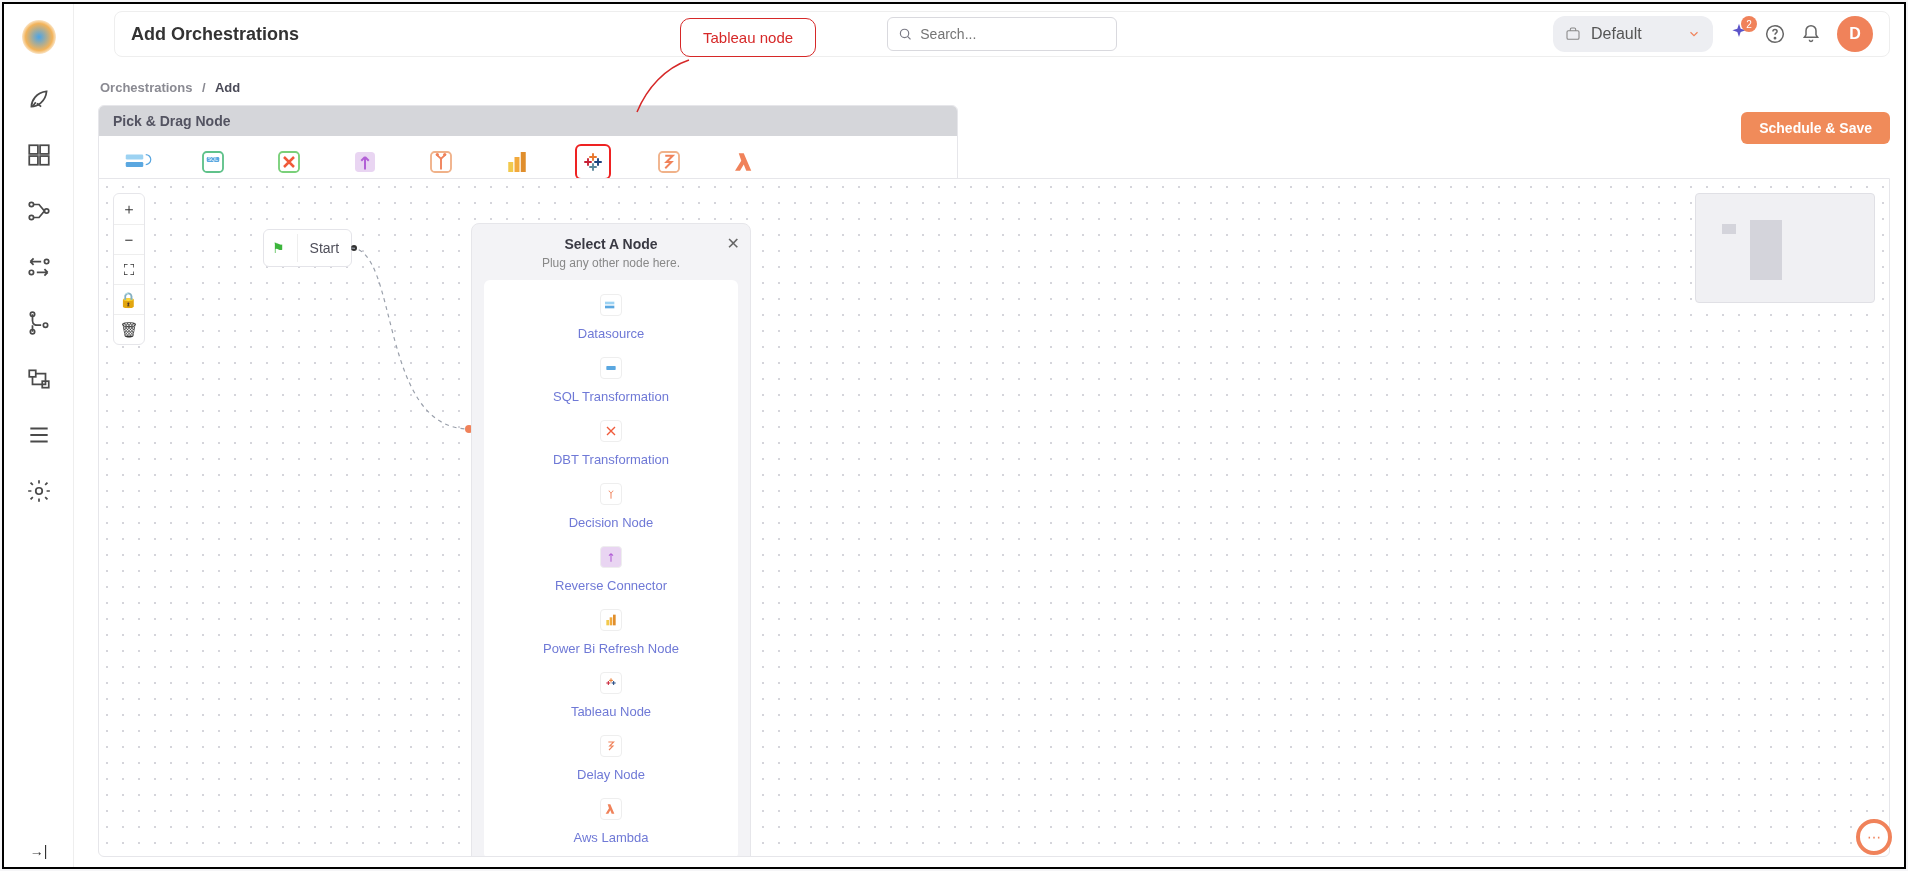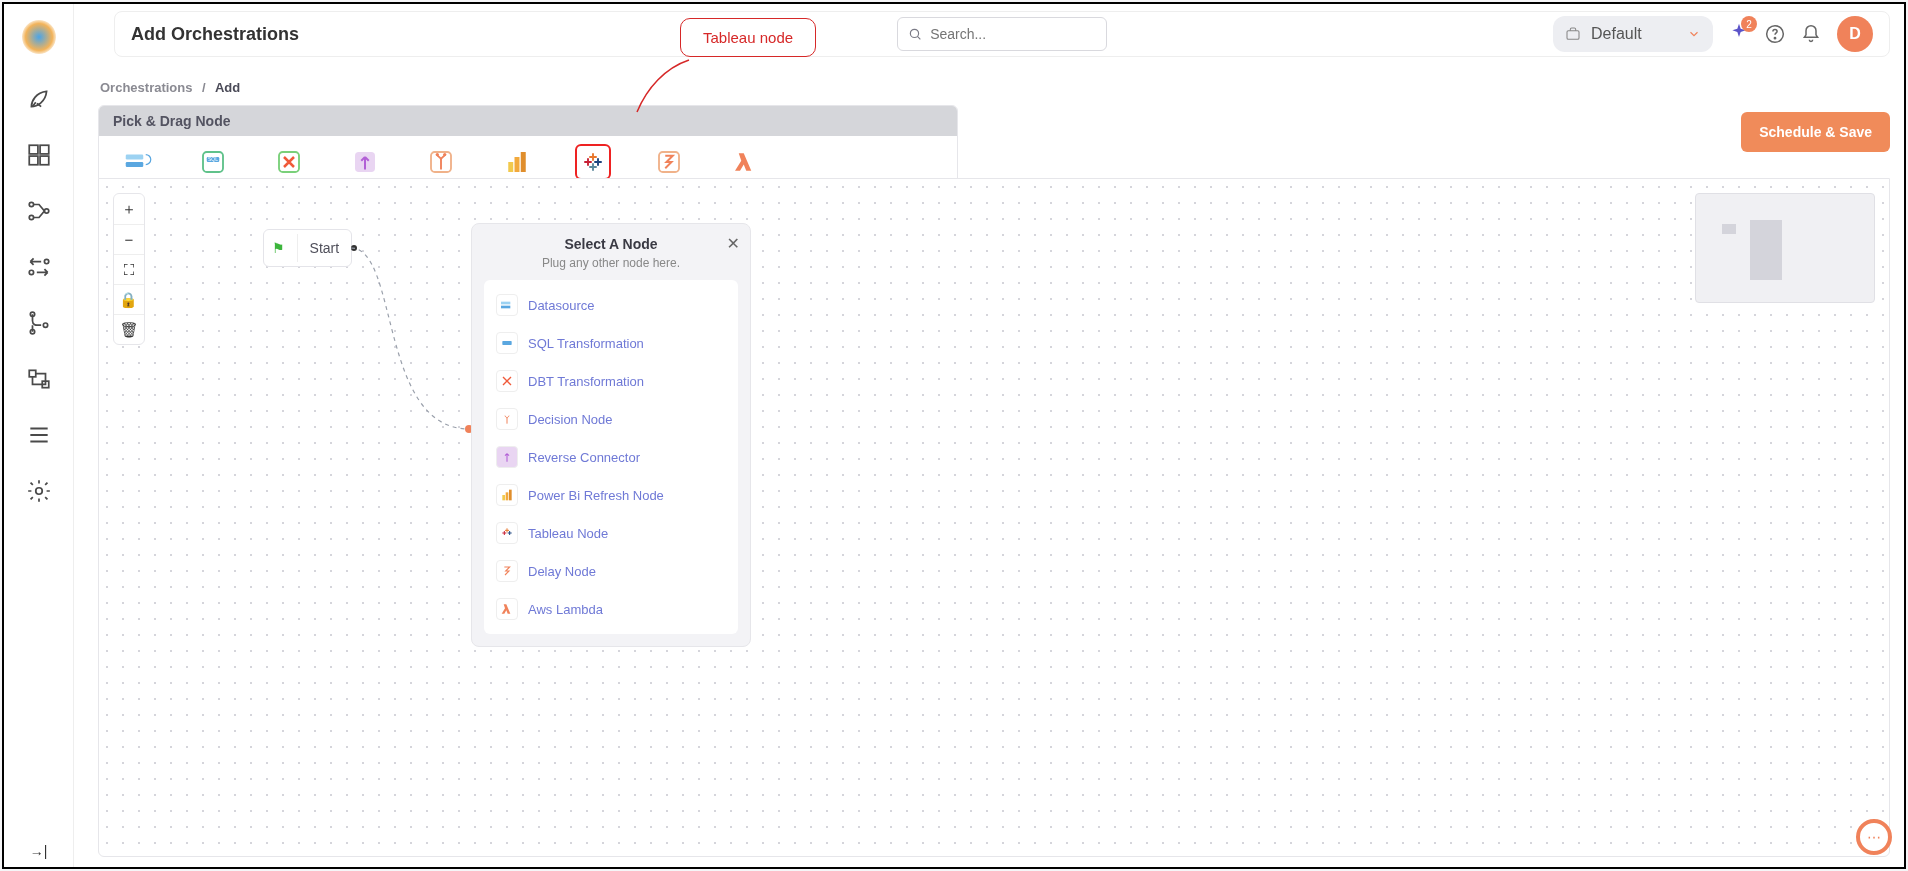--- a/index.html
+++ b/index.html
@@ -11,21 +11,21 @@
   .leftnav { position: absolute; left: 0; top: 0; bottom: 0; width: 70px; background: #fff; border-right: 1px solid #eee; display: flex; flex-direction: column; align-items: center; padding-top: 14px; gap: 30px; }
   .logo { width: 38px; height: 38px; border-radius: 50%; background: radial-gradient(circle at 50% 50%, #4aa4e8 0%, #f2b35a 50%, #fff 70%); box-shadow: 0 0 0 2px #fff inset; }
   .nav-icon { width: 26px; height: 26px; color: #4a4a4a; cursor: pointer; }
   .nav-bottom { margin-top: auto; margin-bottom: 8px; }
   .collapse-icon { font-size: 14px; }
 
   
   .topbar { position: absolute; left: 80px; right: 0; top: 0; height: 60px; display: flex; align-items: center; padding: 0 14px 0 30px; }
   .topbar-card { background: #fff; border: 1px solid #eee; border-radius: 8px; height: 46px; flex: 1; display: flex; align-items: center; padding: 0 16px; position: relative; }
   .page-title { font-size: 18px; font-weight: 700; color: #333; }
-  .search-wrap { margin-left: auto; margin-right: auto; display: flex; align-items: center; border: 1px solid #d9d9de; border-radius: 6px; height: 34px; width: 210px; padding: 0 10px; background: #fff; position:absolute; left:50%; transform:translateX(-50%);}
+  .search-wrap { margin-left: auto; margin-right: auto; display: flex; align-items: center; border: 1px solid #d9d9de; border-radius: 6px; height: 34px; width: 230px; padding: 0 10px; background: #fff; position:absolute; left:50%; transform:translateX(-50%);}
   .search-wrap svg { color: #7a7a85; }
   .search-wrap input { border: none; outline: none; margin-left: 8px; font-size: 14px; color: #555; width: 100%; background: transparent; }
   .top-right { display: flex; align-items: center; gap: 16px; margin-left: auto; }
   .ws-select { display: flex; align-items: center; gap: 10px; background: #edeef2; border-radius: 12px; height: 36px; padding: 0 12px; color: #555; cursor: pointer; min-width: 160px; }
   .ws-select .chev { margin-left: auto; color: #f0825a; }
   .spark-badge { position: relative; }
   .spark-badge .count { position: absolute; top: -6px; right: -8px; background: #f0825a; color: #fff; border-radius: 50%; font-size: 10px; width: 16px; height: 16px; display: flex; align-items: center; justify-content: center; }
   .avatar { width: 36px; height: 36px; border-radius: 50%; background: #f0825a; color: #fff; font-weight: 600; display: flex; align-items: center; justify-content: center; font-size: 16px; }
 
   
@@ -34,21 +34,21 @@
   .breadcrumb a { color: #8a8a92; text-decoration: none; }
   .breadcrumb .sep { margin: 0 6px; color: #8a8a92; }
   .breadcrumb .cur { color: #4b4b58; }
 
   .palette-card { background: #fff; border: 1px solid #e6e6ea; border-radius: 6px 6px 0 0; overflow: hidden; width: 48%; min-width: 630px; }
   .palette-title { background: #d5d6da; color: #535361; font-size: 14px; font-weight: 600; padding: 7px 14px; }
   .palette-row { display: flex; align-items: center; gap: 40px; padding: 8px 20px; }
   .palette-row .pitem { width: 36px; height: 36px; display:flex; align-items:center; justify-content:center; border-radius:6px; cursor: grab;}
   .pitem.selected { border: 2px solid #e22; }
 
-  .save-btn { position: absolute; right: 0; top: 38px; background: #f08b5a; color: #fff; border: none; border-radius: 6px; height: 40px; padding: 0 18px; font-size: 14px; font-weight: 600; cursor: pointer; }
+  .save-btn { position: absolute; right: 0; top: 38px; background: #f08b5a; color: #fff; border: none; border-radius: 6px; height: 32px; padding: 0 18px; font-size: 14px; font-weight: 600; cursor: pointer; }
 
   
   .canvas-wrap { position: absolute; left: 0; right: 0; top: 104px; bottom: 0; background: #fff; border: 1px solid #e6e6ea; border-radius: 0 0 6px 6px;
          background-image: radial-gradient(#d5d5db 1px, transparent 1px); background-size: 16px 16px; background-position: 0 0; overflow: hidden;}
   .canvas-tools { position: absolute; left: 14px; top: 14px; background: #fff; border: 1px solid #e6e6ea; border-radius: 6px; display: flex; flex-direction: column; }
   .canvas-tools button { background: transparent; border: none; width: 30px; height: 30px; font-size: 15px; cursor: pointer; color:#333;}
   .canvas-tools button + button { border-top: 1px solid #eee; }
 
   .start-node { position: absolute; left: 164px; top: 50px; background: #fff; border: 1px solid #e4e4e9; border-radius: 6px; height: 38px; display: flex; align-items: center; padding: 0 12px 0 8px; gap: 10px; font-size: 14px; color:#4f4f5a;}
   .start-node .flag { color: #3cb53c; }
@@ -59,21 +59,21 @@
   .edge-svg { position:absolute; left:0; top:0; overflow:visible; pointer-events:none;}
   .edge-svg path { stroke:#9aa0ab; stroke-width:1.2; stroke-dasharray:4 4; fill:none; }
   .edge-dot { fill:#f0825a; }
 
   
   .node-popup { position:absolute; left:372px; top:44px; width:280px; background:#f3f3f6; border:1px solid #e6e6ea; border-radius:8px; padding:12px 12px 12px; }
   .node-popup .close { position:absolute; right:10px; top:10px; background:none; border:none; font-size:16px; color:#666; cursor:pointer; }
   .node-popup h4 { text-align:center; font-size:14px; font-weight:700; color:#3a3a44;}
   .node-popup .sub { text-align:center; font-size:12px; color:#888; margin:4px 0 10px; }
   .node-list { background:#fff; border-radius:6px; padding:6px 0; }
-  .node-list .item { display:flex; align-items:center; gap:10px; padding:8px 12px; font-size:13px; color:#6f79d6; cursor:pointer; }
+  .node-list .item { display:flex; align-items:center; gap:10px; padding:8px 12px; font-size:13px; color:#6f79d6; cursor:pointer;flex-direction:column; }
   .mini-icon { width:22px; height:22px; display:flex; align-items:center; justify-content:center; border-radius:4px; border:1px solid #eee;}
 
   
   .minimap { position:absolute; right:14px; top:14px; width:180px; height:110px; background:#f0f0f3; border:1px solid #e0e0e5; border-radius:4px;}
   .minimap .mm-block { position:absolute; background:#d4d4db;}
   .minimap .mm-start { left:26px; top:30px; width:14px; height:10px;}
   .minimap .mm-pop { left:54px; top:26px; width:32px; height:60px;}
 
   
   .callout { position:absolute; left:582px; top:-56px; }

